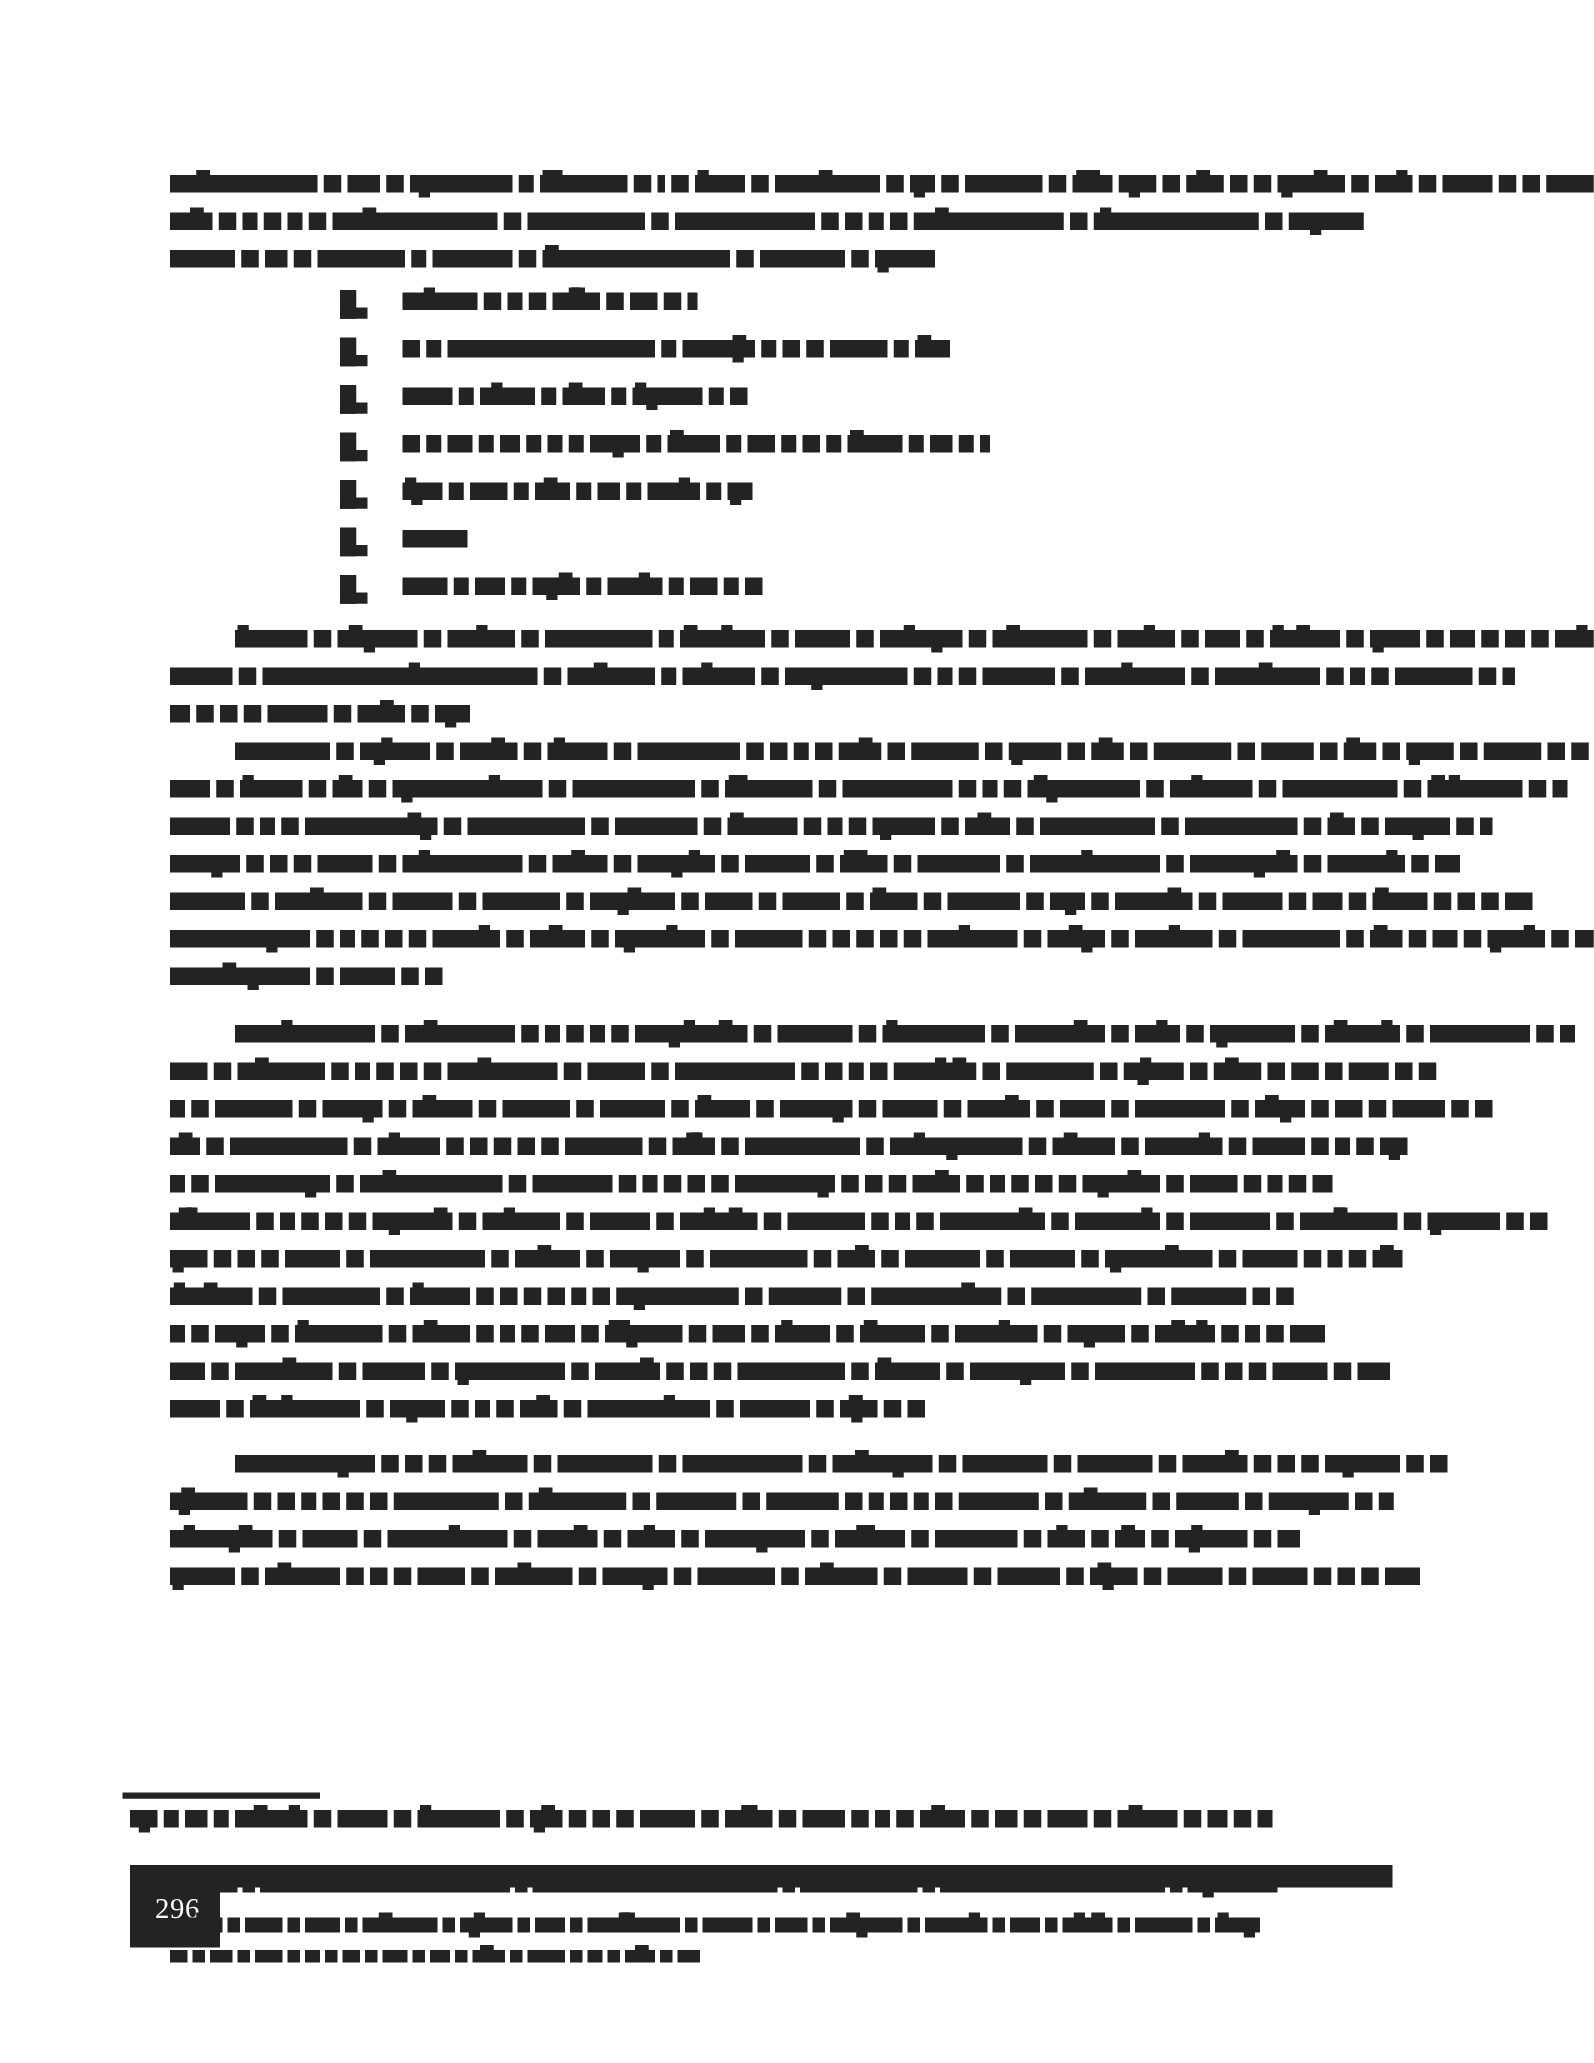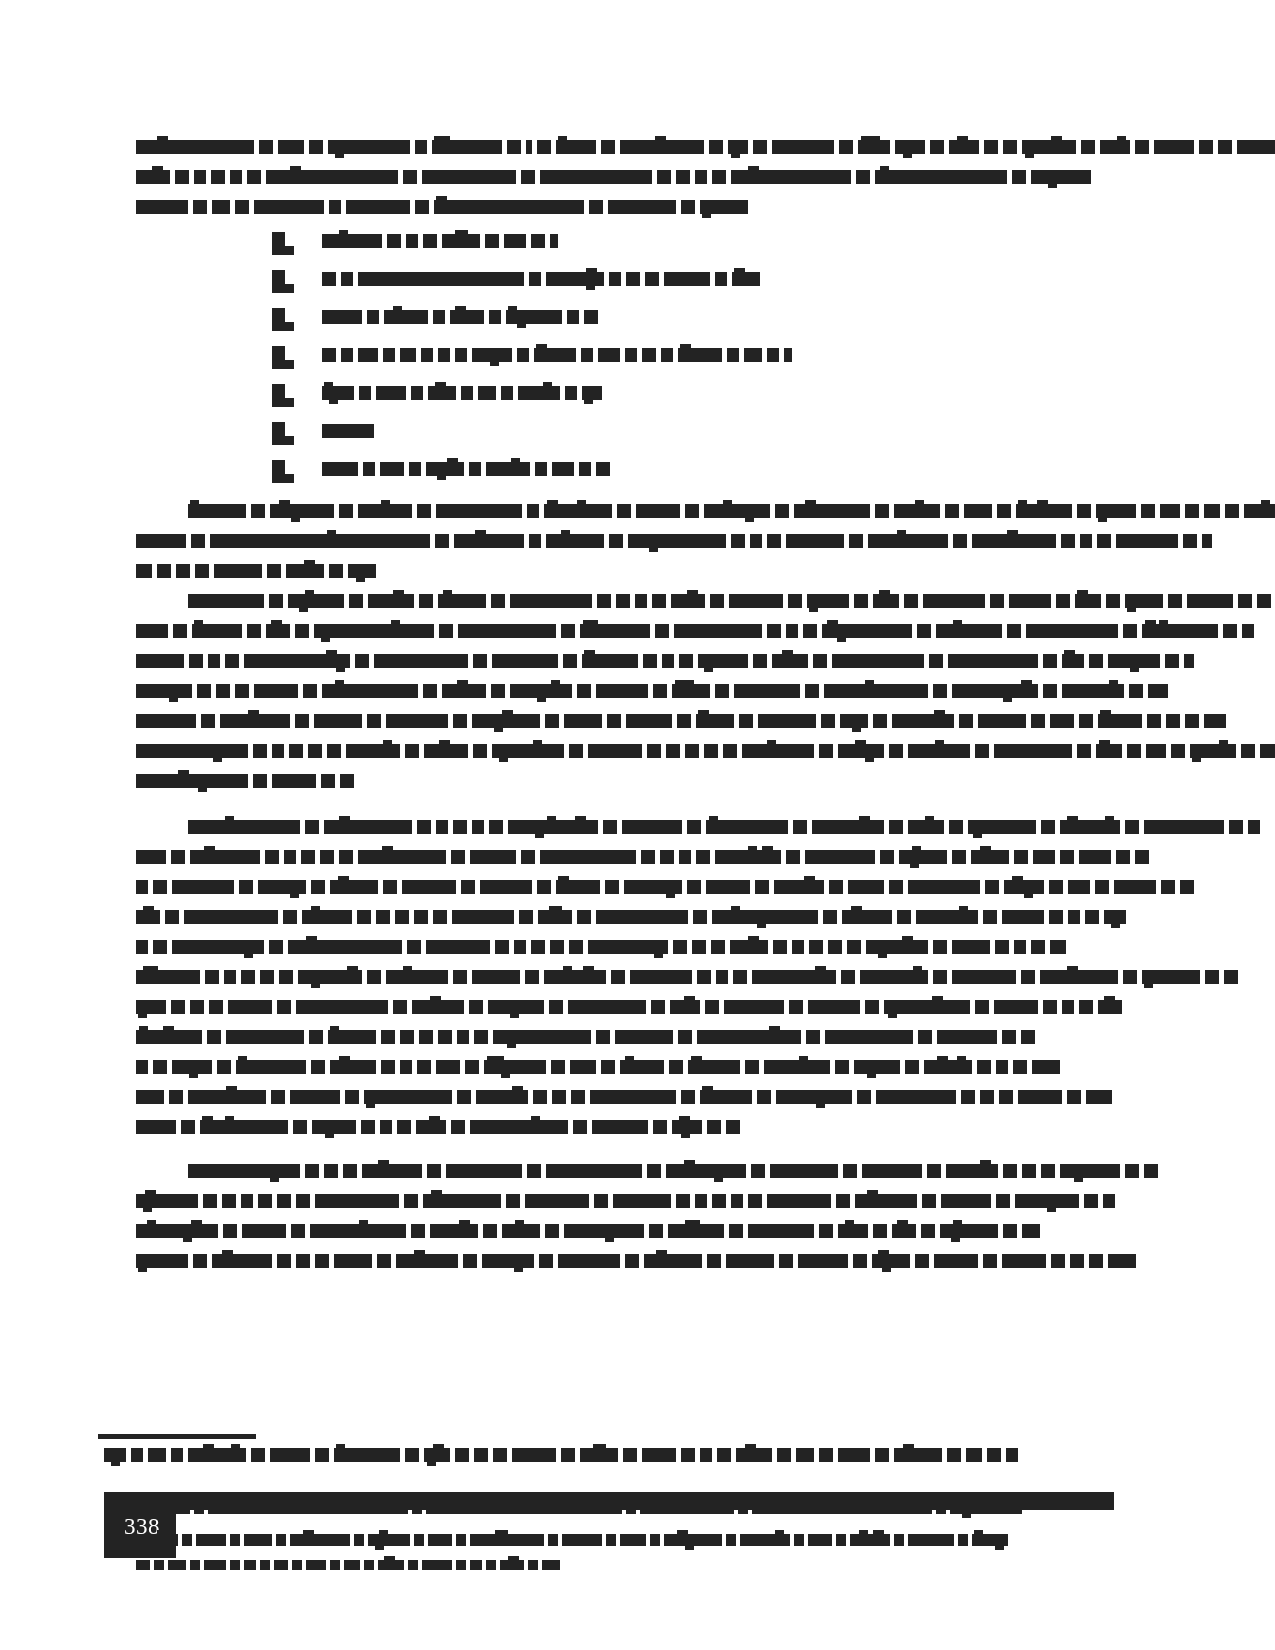--- a/index.html
+++ b/index.html
@@ -161,19 +161,19 @@
   </div>
 
   <div class="fnrule"></div>
 
   <div class="footnote" id="footnote">
       <div class="rline" style="height: 22px;"><span class="blk" style="width: 22px; height: 22px; margin-right: 5px;"><i style="position: absolute; left: 0px; top: 4px; width: 22px; height: 14px; background: rgb(35, 35, 35);"></i><i style="position: absolute; left: 7px; top: 17px; width: 9px; height: 5px; background: rgb(35, 35, 35);"></i></span><span class="blk" style="width: 12px; height: 22px; margin-right: 5px;"><i style="position: absolute; left: 0px; top: 4px; width: 12px; height: 14px; background: rgb(35, 35, 35);"></i></span><span class="blk" style="width: 18px; height: 22px; margin-right: 5px;"><i style="position: absolute; left: 0px; top: 4px; width: 18px; height: 14px; background: rgb(35, 35, 35);"></i></span><span class="blk" style="width: 12px; height: 22px; margin-right: 5px;"><i style="position: absolute; left: 0px; top: 4px; width: 12px; height: 14px; background: rgb(35, 35, 35);"></i></span><span class="blk" style="width: 58px; height: 22px; margin-right: 5px;"><i style="position: absolute; left: 0px; top: 4px; width: 58px; height: 14px; background: rgb(35, 35, 35);"></i><i style="position: absolute; left: 15px; top: 0px; width: 11px; height: 6px; background: rgb(35, 35, 35);"></i><i style="position: absolute; left: 43px; top: 0px; width: 9px; height: 5px; background: rgb(35, 35, 35);"></i></span><span class="blk" style="width: 14px; height: 22px; margin-right: 5px;"><i style="position: absolute; left: 0px; top: 4px; width: 14px; height: 14px; background: rgb(35, 35, 35);"></i></span><span class="blk" style="width: 40px; height: 22px; margin-right: 5px;"><i style="position: absolute; left: 0px; top: 4px; width: 40px; height: 14px; background: rgb(35, 35, 35);"></i></span><span class="blk" style="width: 14px; height: 22px; margin-right: 5px;"><i style="position: absolute; left: 0px; top: 4px; width: 14px; height: 14px; background: rgb(35, 35, 35);"></i></span><span class="blk" style="width: 66px; height: 22px; margin-right: 5px;"><i style="position: absolute; left: 0px; top: 4px; width: 66px; height: 14px; background: rgb(35, 35, 35);"></i><i style="position: absolute; left: 2px; top: 0px; width: 9px; height: 5px; background: rgb(35, 35, 35);"></i></span><span class="blk" style="width: 14px; height: 22px; margin-right: 5px;"><i style="position: absolute; left: 0px; top: 4px; width: 14px; height: 14px; background: rgb(35, 35, 35);"></i></span><span class="blk" style="width: 26px; height: 22px; margin-right: 5px;"><i style="position: absolute; left: 0px; top: 4px; width: 26px; height: 14px; background: rgb(35, 35, 35);"></i><i style="position: absolute; left: 9px; top: 0px; width: 11px; height: 6px; background: rgb(35, 35, 35);"></i><i style="position: absolute; left: 3px; top: 17px; width: 9px; height: 5px; background: rgb(35, 35, 35);"></i></span><span class="blk" style="width: 14px; height: 22px; margin-right: 5px;"><i style="position: absolute; left: 0px; top: 4px; width: 14px; height: 14px; background: rgb(35, 35, 35);"></i></span><span class="blk" style="width: 14px; height: 22px; margin-right: 5px;"><i style="position: absolute; left: 0px; top: 4px; width: 14px; height: 14px; background: rgb(35, 35, 35);"></i></span><span class="blk" style="width: 14px; height: 22px; margin-right: 5px;"><i style="position: absolute; left: 0px; top: 4px; width: 14px; height: 14px; background: rgb(35, 35, 35);"></i></span><span class="blk" style="width: 44px; height: 22px; margin-right: 5px;"><i style="position: absolute; left: 0px; top: 4px; width: 44px; height: 14px; background: rgb(35, 35, 35);"></i></span><span class="blk" style="width: 14px; height: 22px; margin-right: 5px;"><i style="position: absolute; left: 0px; top: 4px; width: 14px; height: 14px; background: rgb(35, 35, 35);"></i></span><span class="blk" style="width: 38px; height: 22px; margin-right: 5px;"><i style="position: absolute; left: 0px; top: 4px; width: 38px; height: 14px; background: rgb(35, 35, 35);"></i><i style="position: absolute; left: 15px; top: 0px; width: 11px; height: 6px; background: rgb(35, 35, 35);"></i><i style="position: absolute; left: 13px; top: 0px; width: 9px; height: 5px; background: rgb(35, 35, 35);"></i></span><span class="blk" style="width: 14px; height: 22px; margin-right: 5px;"><i style="position: absolute; left: 0px; top: 4px; width: 14px; height: 14px; background: rgb(35, 35, 35);"></i></span><span class="blk" style="width: 34px; height: 22px; margin-right: 5px;"><i style="position: absolute; left: 0px; top: 4px; width: 34px; height: 14px; background: rgb(35, 35, 35);"></i></span><span class="blk" style="width: 14px; height: 22px; margin-right: 5px;"><i style="position: absolute; left: 0px; top: 4px; width: 14px; height: 14px; background: rgb(35, 35, 35);"></i></span><span class="blk" style="width: 12px; height: 22px; margin-right: 5px;"><i style="position: absolute; left: 0px; top: 4px; width: 12px; height: 14px; background: rgb(35, 35, 35);"></i></span><span class="blk" style="width: 14px; height: 22px; margin-right: 5px;"><i style="position: absolute; left: 0px; top: 4px; width: 14px; height: 14px; background: rgb(35, 35, 35);"></i></span><span class="blk" style="width: 36px; height: 22px; margin-right: 5px;"><i style="position: absolute; left: 0px; top: 4px; width: 36px; height: 14px; background: rgb(35, 35, 35);"></i><i style="position: absolute; left: 9px; top: 0px; width: 11px; height: 6px; background: rgb(35, 35, 35);"></i></span><span class="blk" style="width: 14px; height: 22px; margin-right: 5px;"><i style="position: absolute; left: 0px; top: 4px; width: 14px; height: 14px; background: rgb(35, 35, 35);"></i></span><span class="blk" style="width: 18px; height: 22px; margin-right: 5px;"><i style="position: absolute; left: 0px; top: 4px; width: 18px; height: 14px; background: rgb(35, 35, 35);"></i></span><span class="blk" style="width: 14px; height: 22px; margin-right: 5px;"><i style="position: absolute; left: 0px; top: 4px; width: 14px; height: 14px; background: rgb(35, 35, 35);"></i></span><span class="blk" style="width: 32px; height: 22px; margin-right: 5px;"><i style="position: absolute; left: 0px; top: 4px; width: 32px; height: 14px; background: rgb(35, 35, 35);"></i></span><span class="blk" style="width: 14px; height: 22px; margin-right: 5px;"><i style="position: absolute; left: 0px; top: 4px; width: 14px; height: 14px; background: rgb(35, 35, 35);"></i></span><span class="blk" style="width: 48px; height: 22px; margin-right: 5px;"><i style="position: absolute; left: 0px; top: 4px; width: 48px; height: 14px; background: rgb(35, 35, 35);"></i><i style="position: absolute; left: 9px; top: 0px; width: 11px; height: 6px; background: rgb(35, 35, 35);"></i><i style="position: absolute; left: 9px; top: 0px; width: 9px; height: 5px; background: rgb(35, 35, 35);"></i></span><span class="blk" style="width: 14px; height: 22px; margin-right: 5px;"><i style="position: absolute; left: 0px; top: 4px; width: 14px; height: 14px; background: rgb(35, 35, 35);"></i></span><span class="blk" style="width: 16px; height: 22px; margin-right: 5px;"><i style="position: absolute; left: 0px; top: 4px; width: 16px; height: 14px; background: rgb(35, 35, 35);"></i></span><span class="blk" style="width: 14px; height: 22px; margin-right: 5px;"><i style="position: absolute; left: 0px; top: 4px; width: 14px; height: 14px; background: rgb(35, 35, 35);"></i></span><span class="blk" style="width: 12px; height: 22px; margin-right: 5px;"><i style="position: absolute; left: 0px; top: 4px; width: 12px; height: 14px; background: rgb(35, 35, 35);"></i></span></div>
     </div>
 
   <div class="botbar"></div>
   <div class="pagenum-block"></div>
-  <div class="pagenum">338</div>
+  <div class="pagenum">296</div>
 
   <div class="botrun" id="botrun1"><span class="blk" style="width: 14px; height: 20px; margin-right: 4px;"><i style="position: absolute; left: 0px; top: 4px; width: 14px; height: 12px; background: rgb(35, 35, 35);"></i></span><span class="blk" style="width: 10px; height: 20px; margin-right: 4px;"><i style="position: absolute; left: 0px; top: 4px; width: 10px; height: 12px; background: rgb(35, 35, 35);"></i></span><span class="blk" style="width: 200px; height: 20px; margin-right: 4px;"><i style="position: absolute; left: 0px; top: 4px; width: 200px; height: 12px; background: rgb(35, 35, 35);"></i></span><span class="blk" style="width: 10px; height: 20px; margin-right: 4px;"><i style="position: absolute; left: 0px; top: 4px; width: 10px; height: 12px; background: rgb(35, 35, 35);"></i></span><span class="blk" style="width: 196px; height: 20px; margin-right: 4px;"><i style="position: absolute; left: 0px; top: 4px; width: 196px; height: 12px; background: rgb(35, 35, 35);"></i><i style="position: absolute; left: 42px; top: 0px; width: 11px; height: 6px; background: rgb(35, 35, 35);"></i></span><span class="blk" style="width: 10px; height: 20px; margin-right: 4px;"><i style="position: absolute; left: 0px; top: 4px; width: 10px; height: 12px; background: rgb(35, 35, 35);"></i></span><span class="blk" style="width: 94px; height: 20px; margin-right: 4px;"><i style="position: absolute; left: 0px; top: 4px; width: 94px; height: 12px; background: rgb(35, 35, 35);"></i></span><span class="blk" style="width: 10px; height: 20px; margin-right: 4px;"><i style="position: absolute; left: 0px; top: 4px; width: 10px; height: 12px; background: rgb(35, 35, 35);"></i></span><span class="blk" style="width: 180px; height: 20px; margin-right: 4px;"><i style="position: absolute; left: 0px; top: 4px; width: 180px; height: 12px; background: rgb(35, 35, 35);"></i></span><span class="blk" style="width: 10px; height: 20px; margin-right: 4px;"><i style="position: absolute; left: 0px; top: 4px; width: 10px; height: 12px; background: rgb(35, 35, 35);"></i></span><span class="blk" style="width: 72px; height: 20px; margin-right: 4px;"><i style="position: absolute; left: 0px; top: 4px; width: 72px; height: 12px; background: rgb(35, 35, 35);"></i><i style="position: absolute; left: 26px; top: 0px; width: 11px; height: 6px; background: rgb(35, 35, 35);"></i><i style="position: absolute; left: 12px; top: 15px; width: 9px; height: 5px; background: rgb(35, 35, 35);"></i></span></div>
   <div class="botrun2" id="botrun2"><span class="blk" style="width: 28px; height: 20px; margin-right: 4px;"><i style="position: absolute; left: 0px; top: 4px; width: 28px; height: 12px; background: rgb(35, 35, 35);"></i><i style="position: absolute; left: 7px; top: 0px; width: 11px; height: 6px; background: rgb(35, 35, 35);"></i></span><span class="blk" style="width: 10px; height: 20px; margin-right: 4px;"><i style="position: absolute; left: 0px; top: 4px; width: 10px; height: 12px; background: rgb(35, 35, 35);"></i></span><span class="blk" style="width: 30px; height: 20px; margin-right: 4px;"><i style="position: absolute; left: 0px; top: 4px; width: 30px; height: 12px; background: rgb(35, 35, 35);"></i></span><span class="blk" style="width: 10px; height: 20px; margin-right: 4px;"><i style="position: absolute; left: 0px; top: 4px; width: 10px; height: 12px; background: rgb(35, 35, 35);"></i></span><span class="blk" style="width: 28px; height: 20px; margin-right: 4px;"><i style="position: absolute; left: 0px; top: 4px; width: 28px; height: 12px; background: rgb(35, 35, 35);"></i></span><span class="blk" style="width: 10px; height: 20px; margin-right: 4px;"><i style="position: absolute; left: 0px; top: 4px; width: 10px; height: 12px; background: rgb(35, 35, 35);"></i></span><span class="blk" style="width: 60px; height: 20px; margin-right: 4px;"><i style="position: absolute; left: 0px; top: 4px; width: 60px; height: 12px; background: rgb(35, 35, 35);"></i><i style="position: absolute; left: 13px; top: 0px; width: 11px; height: 6px; background: rgb(35, 35, 35);"></i></span><span class="blk" style="width: 10px; height: 20px; margin-right: 4px;"><i style="position: absolute; left: 0px; top: 4px; width: 10px; height: 12px; background: rgb(35, 35, 35);"></i></span><span class="blk" style="width: 42px; height: 20px; margin-right: 4px;"><i style="position: absolute; left: 0px; top: 4px; width: 42px; height: 12px; background: rgb(35, 35, 35);"></i><i style="position: absolute; left: 11px; top: 0px; width: 9px; height: 5px; background: rgb(35, 35, 35);"></i><i style="position: absolute; left: 7px; top: 15px; width: 9px; height: 5px; background: rgb(35, 35, 35);"></i></span><span class="blk" style="width: 10px; height: 20px; margin-right: 4px;"><i style="position: absolute; left: 0px; top: 4px; width: 10px; height: 12px; background: rgb(35, 35, 35);"></i></span><span class="blk" style="width: 24px; height: 20px; margin-right: 4px;"><i style="position: absolute; left: 0px; top: 4px; width: 24px; height: 12px; background: rgb(35, 35, 35);"></i></span><span class="blk" style="width: 10px; height: 20px; margin-right: 4px;"><i style="position: absolute; left: 0px; top: 4px; width: 10px; height: 12px; background: rgb(35, 35, 35);"></i></span><span class="blk" style="width: 74px; height: 20px; margin-right: 4px;"><i style="position: absolute; left: 0px; top: 4px; width: 74px; height: 12px; background: rgb(35, 35, 35);"></i><i style="position: absolute; left: 27px; top: 0px; width: 11px; height: 6px; background: rgb(35, 35, 35);"></i><i style="position: absolute; left: 25px; top: 0px; width: 9px; height: 5px; background: rgb(35, 35, 35);"></i></span><span class="blk" style="width: 10px; height: 20px; margin-right: 4px;"><i style="position: absolute; left: 0px; top: 4px; width: 10px; height: 12px; background: rgb(35, 35, 35);"></i></span><span class="blk" style="width: 40px; height: 20px; margin-right: 4px;"><i style="position: absolute; left: 0px; top: 4px; width: 40px; height: 12px; background: rgb(35, 35, 35);"></i></span><span class="blk" style="width: 10px; height: 20px; margin-right: 4px;"><i style="position: absolute; left: 0px; top: 4px; width: 10px; height: 12px; background: rgb(35, 35, 35);"></i></span><span class="blk" style="width: 26px; height: 20px; margin-right: 4px;"><i style="position: absolute; left: 0px; top: 4px; width: 26px; height: 12px; background: rgb(35, 35, 35);"></i></span><span class="blk" style="width: 10px; height: 20px; margin-right: 4px;"><i style="position: absolute; left: 0px; top: 4px; width: 10px; height: 12px; background: rgb(35, 35, 35);"></i></span><span class="blk" style="width: 58px; height: 20px; margin-right: 4px;"><i style="position: absolute; left: 0px; top: 4px; width: 58px; height: 12px; background: rgb(35, 35, 35);"></i><i style="position: absolute; left: 13px; top: 0px; width: 11px; height: 6px; background: rgb(35, 35, 35);"></i><i style="position: absolute; left: 21px; top: 15px; width: 9px; height: 5px; background: rgb(35, 35, 35);"></i></span><span class="blk" style="width: 10px; height: 20px; margin-right: 4px;"><i style="position: absolute; left: 0px; top: 4px; width: 10px; height: 12px; background: rgb(35, 35, 35);"></i></span><span class="blk" style="width: 50px; height: 20px; margin-right: 4px;"><i style="position: absolute; left: 0px; top: 4px; width: 50px; height: 12px; background: rgb(35, 35, 35);"></i><i style="position: absolute; left: 35px; top: 0px; width: 9px; height: 5px; background: rgb(35, 35, 35);"></i></span><span class="blk" style="width: 10px; height: 20px; margin-right: 4px;"><i style="position: absolute; left: 0px; top: 4px; width: 10px; height: 12px; background: rgb(35, 35, 35);"></i></span><span class="blk" style="width: 24px; height: 20px; margin-right: 4px;"><i style="position: absolute; left: 0px; top: 4px; width: 24px; height: 12px; background: rgb(35, 35, 35);"></i></span><span class="blk" style="width: 10px; height: 20px; margin-right: 4px;"><i style="position: absolute; left: 0px; top: 4px; width: 10px; height: 12px; background: rgb(35, 35, 35);"></i></span><span class="blk" style="width: 40px; height: 20px; margin-right: 4px;"><i style="position: absolute; left: 0px; top: 4px; width: 40px; height: 12px; background: rgb(35, 35, 35);"></i><i style="position: absolute; left: 23px; top: 0px; width: 11px; height: 6px; background: rgb(35, 35, 35);"></i><i style="position: absolute; left: 9px; top: 0px; width: 9px; height: 5px; background: rgb(35, 35, 35);"></i></span><span class="blk" style="width: 10px; height: 20px; margin-right: 4px;"><i style="position: absolute; left: 0px; top: 4px; width: 10px; height: 12px; background: rgb(35, 35, 35);"></i></span><span class="blk" style="width: 46px; height: 20px; margin-right: 4px;"><i style="position: absolute; left: 0px; top: 4px; width: 46px; height: 12px; background: rgb(35, 35, 35);"></i></span><span class="blk" style="width: 10px; height: 20px; margin-right: 4px;"><i style="position: absolute; left: 0px; top: 4px; width: 10px; height: 12px; background: rgb(35, 35, 35);"></i></span><span class="blk" style="width: 36px; height: 20px; margin-right: 4px;"><i style="position: absolute; left: 0px; top: 4px; width: 36px; height: 12px; background: rgb(35, 35, 35);"></i><i style="position: absolute; left: 2px; top: 0px; width: 9px; height: 5px; background: rgb(35, 35, 35);"></i><i style="position: absolute; left: 23px; top: 15px; width: 9px; height: 5px; background: rgb(35, 35, 35);"></i></span></div>
   <div class="botrun3" id="botrun3"><span class="blk" style="width: 14px; height: 18px; margin-right: 4px;"><i style="position: absolute; left: 0px; top: 4px; width: 14px; height: 10px; background: rgb(35, 35, 35);"></i></span><span class="blk" style="width: 10px; height: 18px; margin-right: 4px;"><i style="position: absolute; left: 0px; top: 4px; width: 10px; height: 10px; background: rgb(35, 35, 35);"></i></span><span class="blk" style="width: 18px; height: 18px; margin-right: 4px;"><i style="position: absolute; left: 0px; top: 4px; width: 18px; height: 10px; background: rgb(35, 35, 35);"></i></span><span class="blk" style="width: 10px; height: 18px; margin-right: 4px;"><i style="position: absolute; left: 0px; top: 4px; width: 10px; height: 10px; background: rgb(35, 35, 35);"></i></span><span class="blk" style="width: 22px; height: 18px; margin-right: 4px;"><i style="position: absolute; left: 0px; top: 4px; width: 22px; height: 10px; background: rgb(35, 35, 35);"></i></span><span class="blk" style="width: 10px; height: 18px; margin-right: 4px;"><i style="position: absolute; left: 0px; top: 4px; width: 10px; height: 10px; background: rgb(35, 35, 35);"></i></span><span class="blk" style="width: 12px; height: 18px; margin-right: 4px;"><i style="position: absolute; left: 0px; top: 4px; width: 12px; height: 10px; background: rgb(35, 35, 35);"></i></span><span class="blk" style="width: 10px; height: 18px; margin-right: 4px;"><i style="position: absolute; left: 0px; top: 4px; width: 10px; height: 10px; background: rgb(35, 35, 35);"></i></span><span class="blk" style="width: 14px; height: 18px; margin-right: 4px;"><i style="position: absolute; left: 0px; top: 4px; width: 14px; height: 10px; background: rgb(35, 35, 35);"></i></span><span class="blk" style="width: 10px; height: 18px; margin-right: 4px;"><i style="position: absolute; left: 0px; top: 4px; width: 10px; height: 10px; background: rgb(35, 35, 35);"></i></span><span class="blk" style="width: 20px; height: 18px; margin-right: 4px;"><i style="position: absolute; left: 0px; top: 4px; width: 20px; height: 10px; background: rgb(35, 35, 35);"></i></span><span class="blk" style="width: 10px; height: 18px; margin-right: 4px;"><i style="position: absolute; left: 0px; top: 4px; width: 10px; height: 10px; background: rgb(35, 35, 35);"></i></span><span class="blk" style="width: 16px; height: 18px; margin-right: 4px;"><i style="position: absolute; left: 0px; top: 4px; width: 16px; height: 10px; background: rgb(35, 35, 35);"></i></span><span class="blk" style="width: 10px; height: 18px; margin-right: 4px;"><i style="position: absolute; left: 0px; top: 4px; width: 10px; height: 10px; background: rgb(35, 35, 35);"></i></span><span class="blk" style="width: 26px; height: 18px; margin-right: 4px;"><i style="position: absolute; left: 0px; top: 4px; width: 26px; height: 10px; background: rgb(35, 35, 35);"></i><i style="position: absolute; left: 6px; top: 0px; width: 11px; height: 6px; background: rgb(35, 35, 35);"></i></span><span class="blk" style="width: 10px; height: 18px; margin-right: 4px;"><i style="position: absolute; left: 0px; top: 4px; width: 10px; height: 10px; background: rgb(35, 35, 35);"></i></span><span class="blk" style="width: 30px; height: 18px; margin-right: 4px;"><i style="position: absolute; left: 0px; top: 4px; width: 30px; height: 10px; background: rgb(35, 35, 35);"></i></span><span class="blk" style="width: 10px; height: 18px; margin-right: 4px;"><i style="position: absolute; left: 0px; top: 4px; width: 10px; height: 10px; background: rgb(35, 35, 35);"></i></span><span class="blk" style="width: 12px; height: 18px; margin-right: 4px;"><i style="position: absolute; left: 0px; top: 4px; width: 12px; height: 10px; background: rgb(35, 35, 35);"></i></span><span class="blk" style="width: 10px; height: 18px; margin-right: 4px;"><i style="position: absolute; left: 0px; top: 4px; width: 10px; height: 10px; background: rgb(35, 35, 35);"></i></span><span class="blk" style="width: 24px; height: 18px; margin-right: 4px;"><i style="position: absolute; left: 0px; top: 4px; width: 24px; height: 10px; background: rgb(35, 35, 35);"></i><i style="position: absolute; left: 8px; top: 0px; width: 11px; height: 6px; background: rgb(35, 35, 35);"></i></span><span class="blk" style="width: 10px; height: 18px; margin-right: 4px;"><i style="position: absolute; left: 0px; top: 4px; width: 10px; height: 10px; background: rgb(35, 35, 35);"></i></span><span class="blk" style="width: 18px; height: 18px; margin-right: 4px;"><i style="position: absolute; left: 0px; top: 4px; width: 18px; height: 10px; background: rgb(35, 35, 35);"></i></span></div>
 
 </div>
 
 </body></html>

